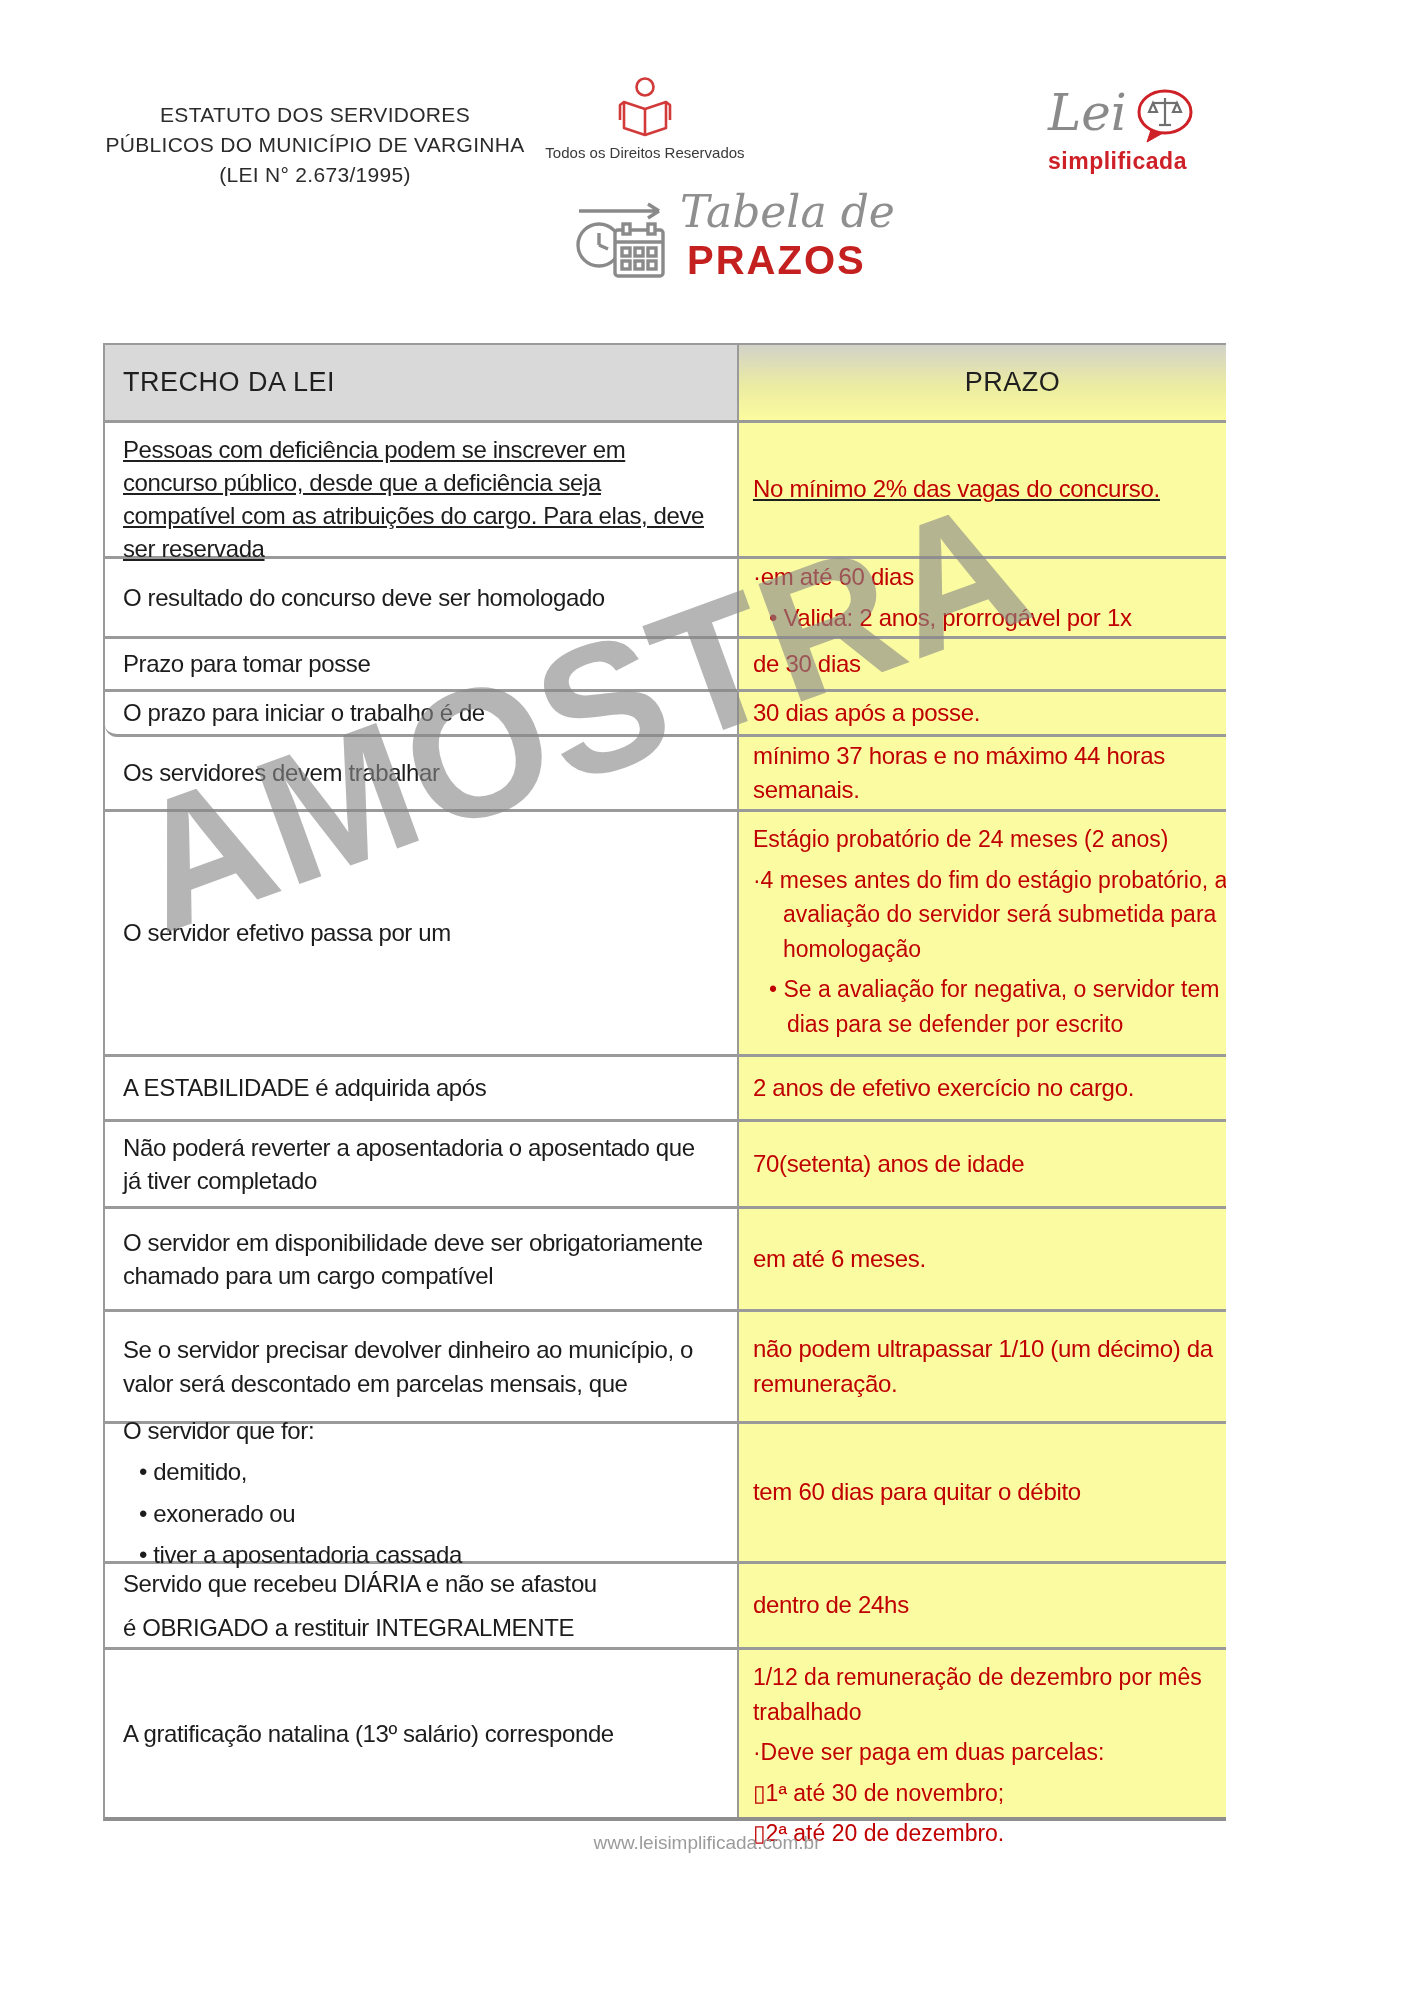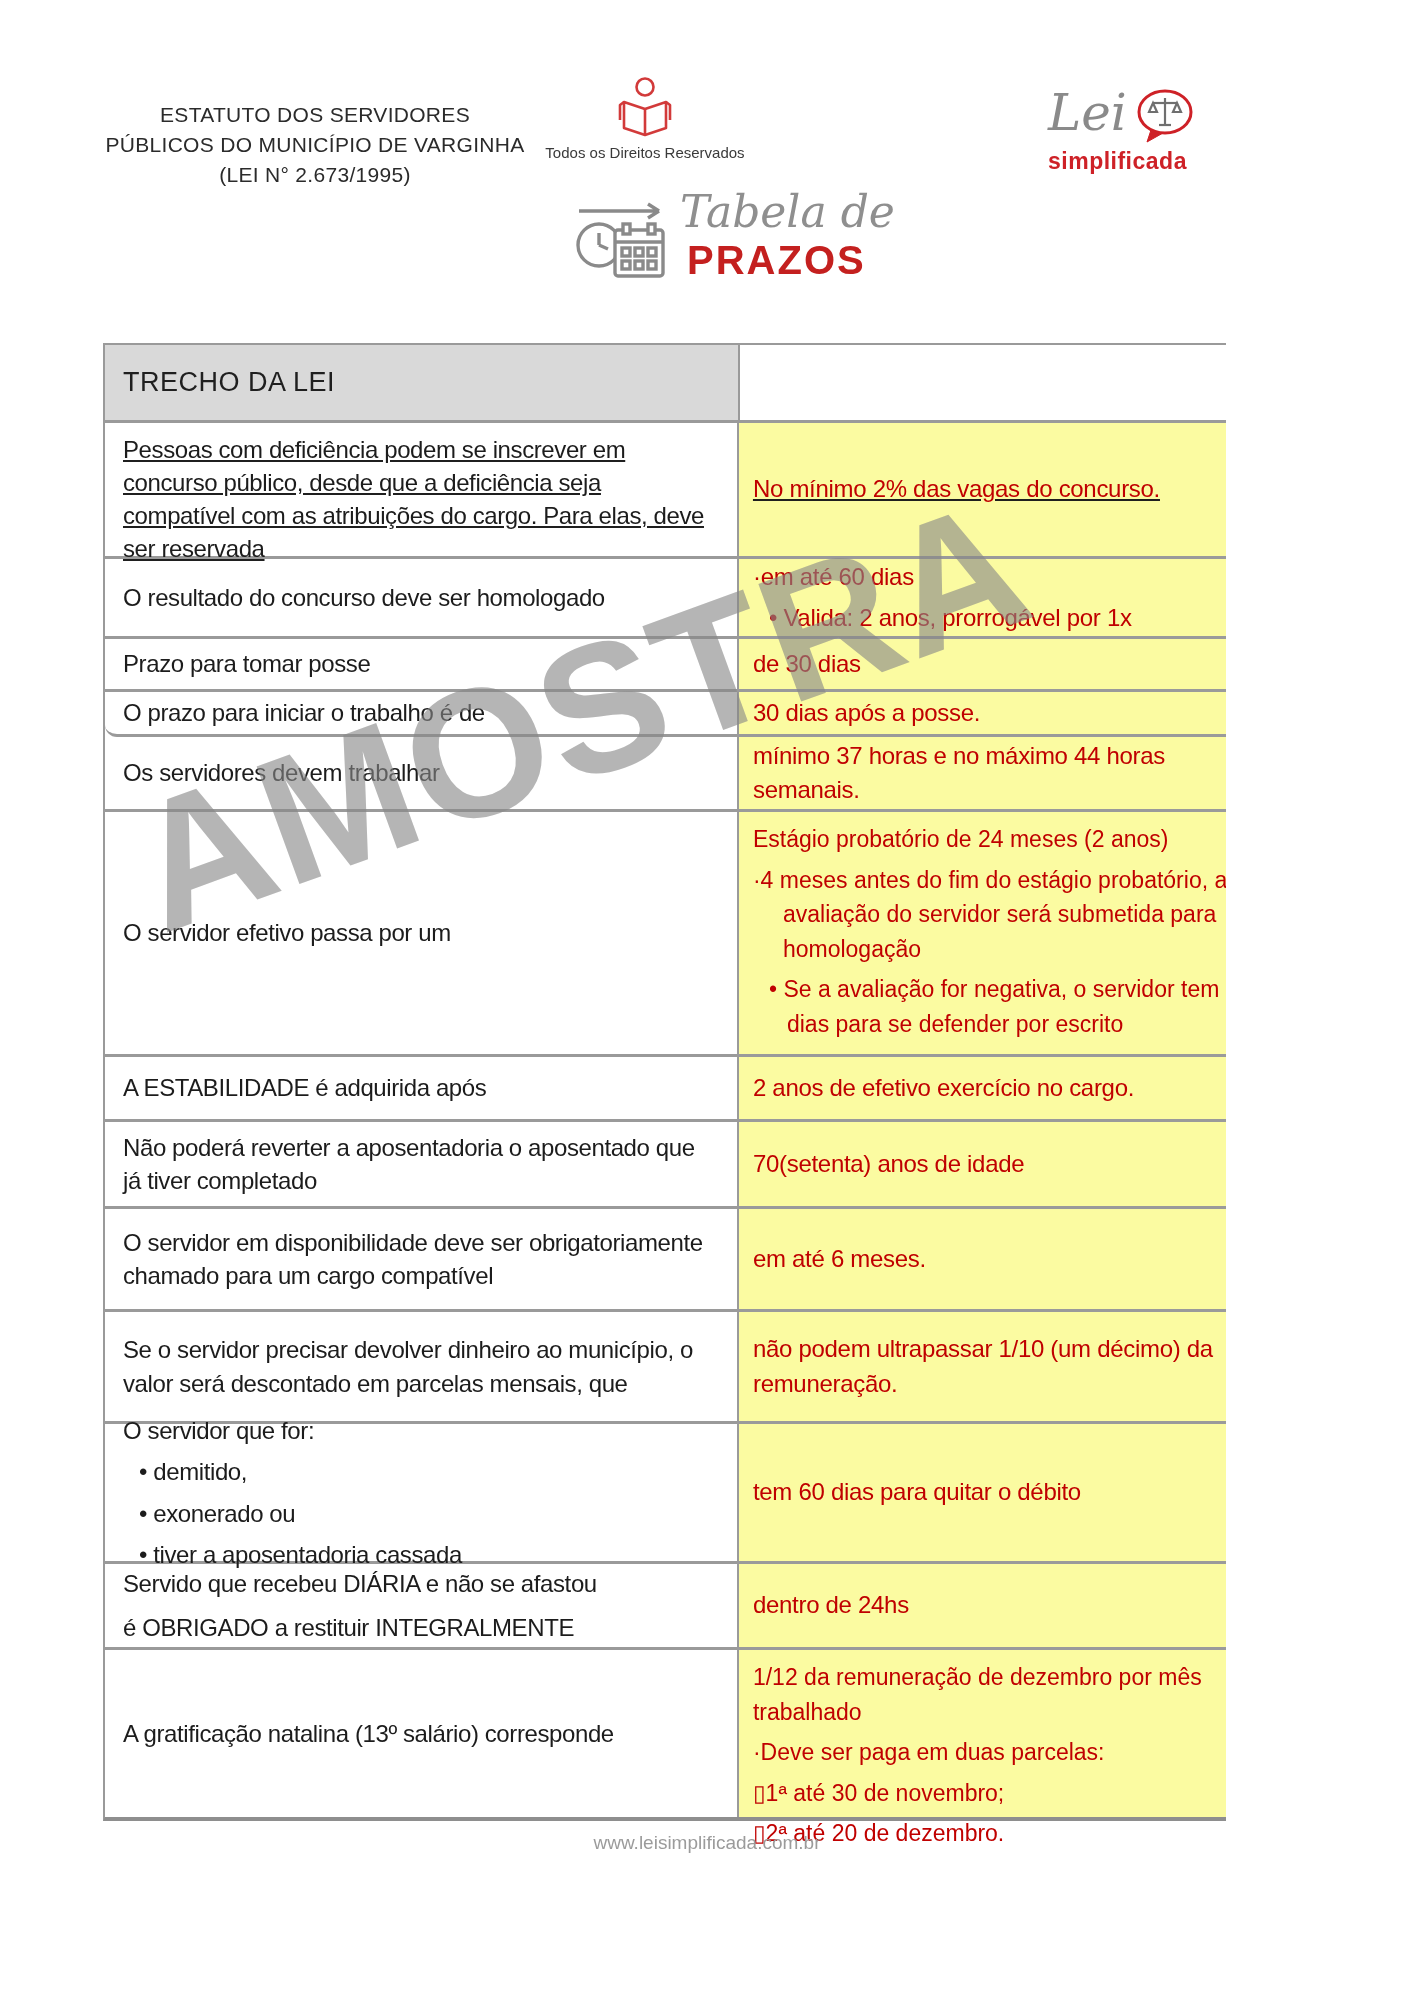--- a/index.html
+++ b/index.html
@@ -141,20 +141,23 @@
     </svg>
     <div class="banner-script">Tabela de</div>
     <div class="banner-main">PRAZOS</div>
   </div>
 
   <div class="law-table">
     <div class="t-row head-row" style="height:78px">
       <div class="cell cell-l">
         <div>TRECHO DA LEI</div>
       </div>
+      <div class="cell cell-r">
+        <div>PRAZO</div>
+      </div>
     </div>
     <div id="table-body">
         <div class="t-row" style="height: 136px; text-decoration: underline;">
           <div class="cell cell-l v-top">
             <div class="p">Pessoas com deficiência podem se inscrever em concurso público, desde que a deficiência seja compatível com as atribuições do cargo. Para elas, deve ser reservada</div>
           </div>
           <div class="cell cell-r">
             <div class="p">No mínimo 2% das vagas do concurso.</div>
           </div>
         </div>

